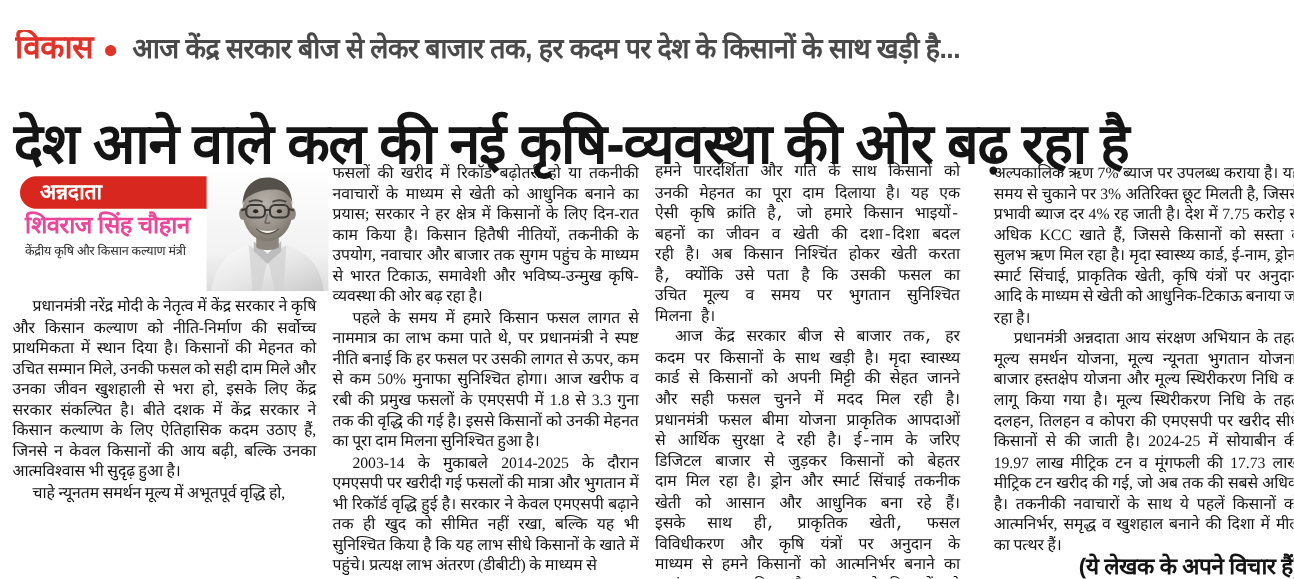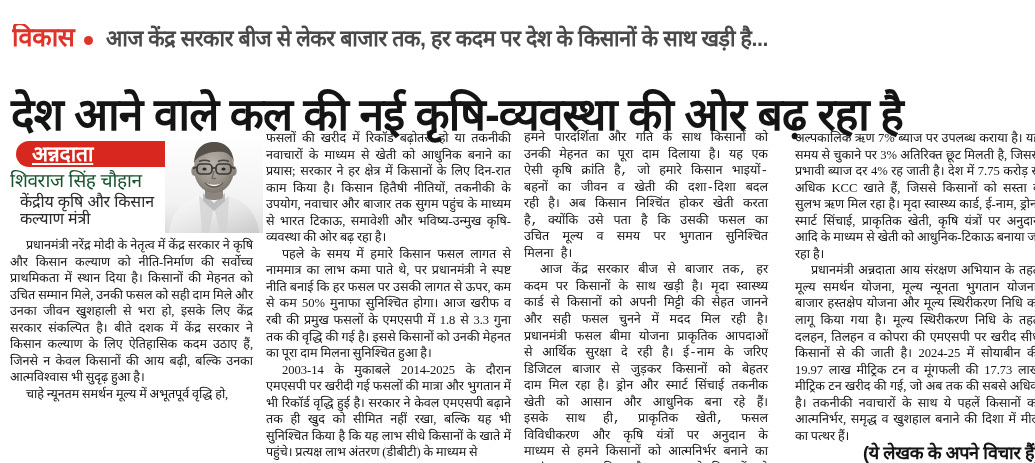--- a/index.html
+++ b/index.html
@@ -98,48 +98,47 @@
     height: 26px;
     background: #d8271f;
     border-radius: 14px;
   }
   .annadata-label {
     position: absolute;
     left: 22px;
     top: 10px;
     font-family: "Liberation Sans", "DejaVu Sans", sans-serif;
     font-weight: bold;
-    font-size: 21px;
+    font-size: 17px;
     line-height: 22px;
     color: #ffffff;
     letter-spacing: -0.2px;
     z-index: 3;
     white-space: nowrap;
-    text-decoration: underline;
   }
   .author-name {
     position: absolute;
-    left: 0;
+    left: 10px;
     top: 36px;
     font-family: "Liberation Sans", "DejaVu Sans", sans-serif;
-    font-weight: normal;
+    font-weight: bold;
     font-size: 19px;
     line-height: 24px;
-    color: #14532d;
+    color: #ec4899;
     letter-spacing: -0.4px;
     white-space: nowrap;
     z-index: 3;
   }
   .author-title {
     position: absolute;
     left: 10px;
     top: 60px;
     width: 150px;
     font-family: "Liberation Sans", "DejaVu Sans", sans-serif;
-    font-size: 16px;
+    font-size: 10px;
     line-height: 17px;
     color: #2a2a2a;
     letter-spacing: -0.2px;
     z-index: 3;
   }
 
   
   .portrait {
     position: absolute;
     left: 155px;

